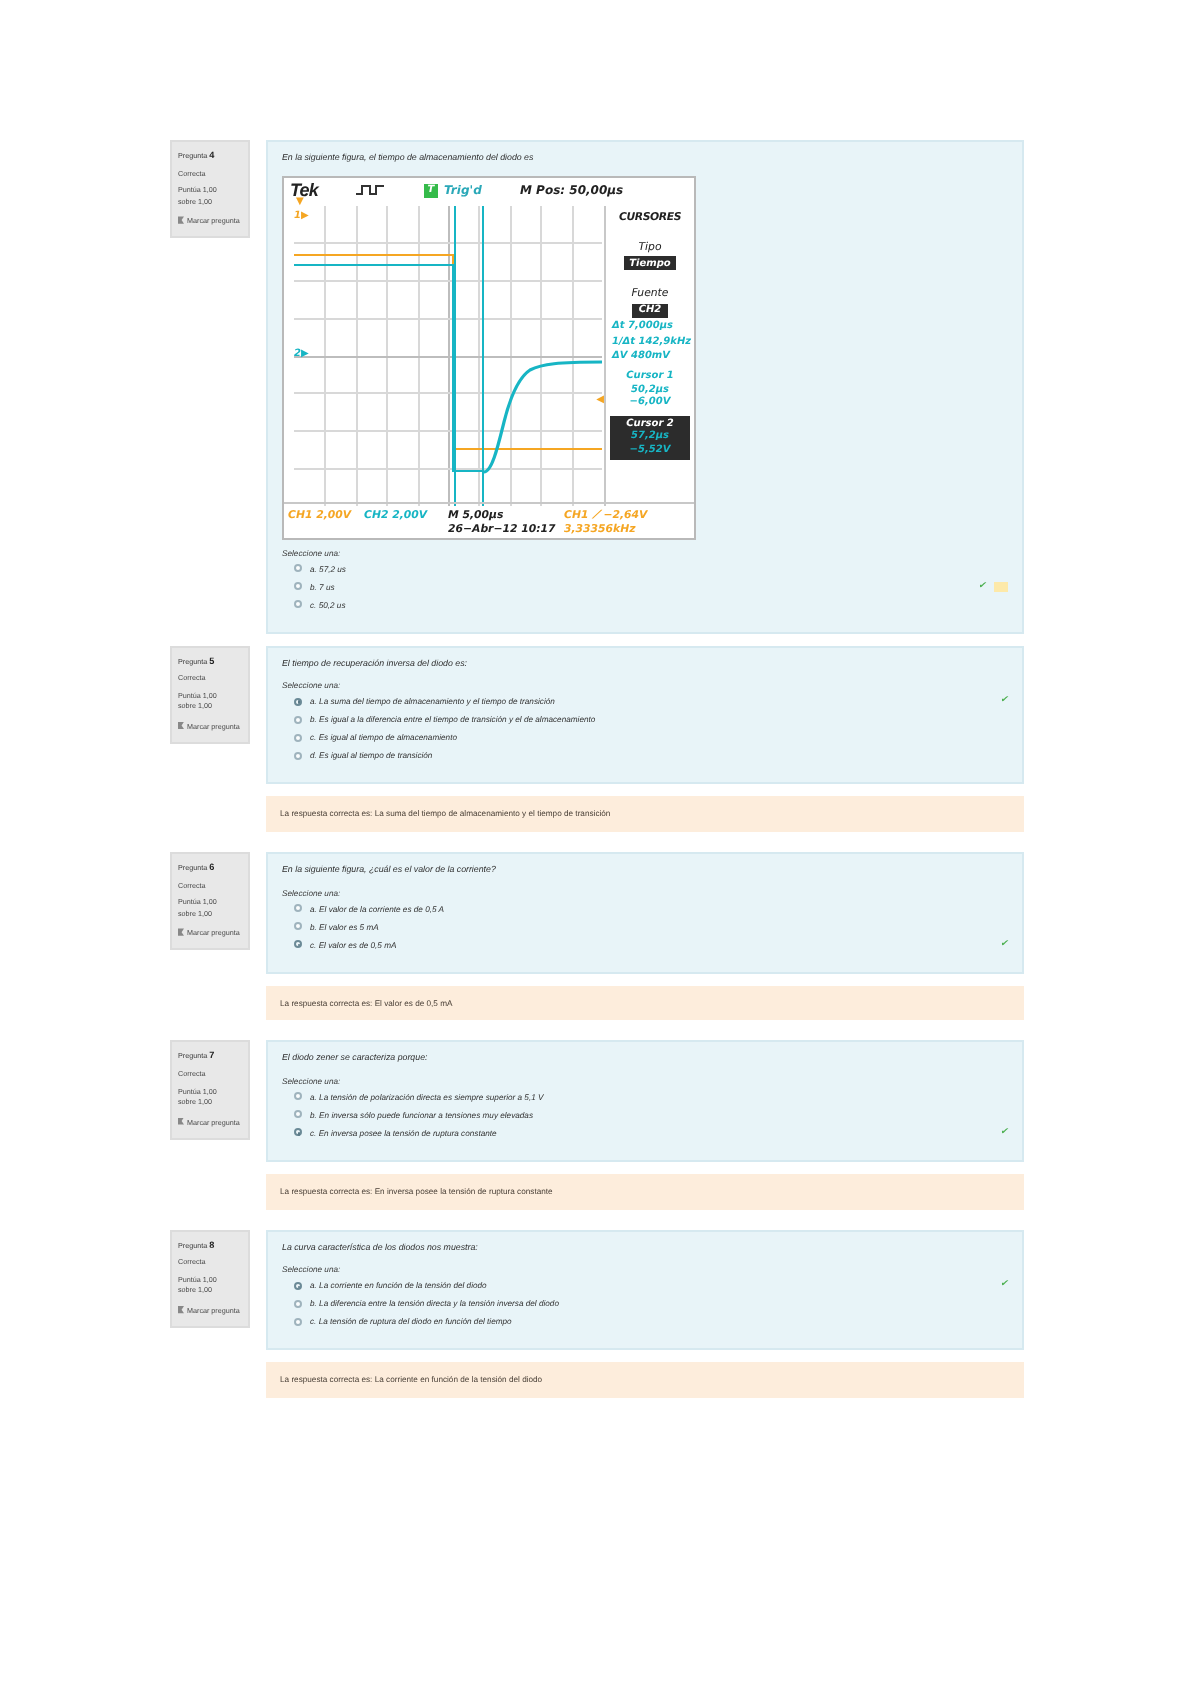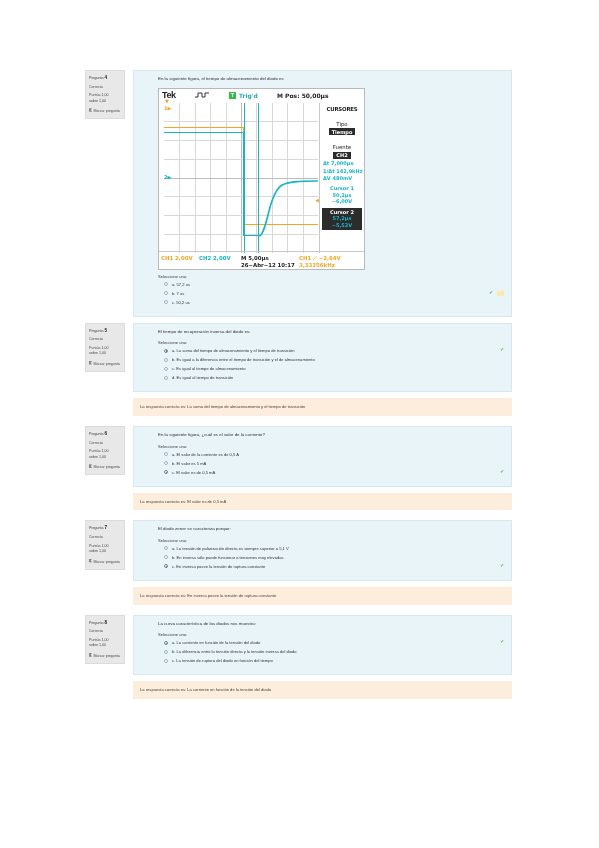--- a/index.html
+++ b/index.html
@@ -41,22 +41,23 @@
   .flag-icon {
     display:inline-block; width:3px; height:4px;
     background:#888; margin-right:1.5px; vertical-align:-0.5px;
     clip-path: polygon(0 0,100% 0,60% 45%,100% 90%,0 90%);
   }
 
   .qbody {
     margin-left: 48px;
     background: #e8f4f8;
     border: 1px solid #d6e9f0;
-    padding: 5px 7px 7px 24px;
+    padding: 5px 7px 7px 7px;
     min-height: 40px;
+    font-style: italic;
   }
 
   .qtext { font-size: 4.4px; color: #2f2f2f; line-height:1.5; margin-bottom: 5px; }
 
   .selectone { font-size: 4.1px; color: #3b3b3b; margin: 4px 0 3px 0; }
 
   .opt {
     display: flex; align-items: flex-start;
     margin: 0 0 3.5px 0;
     padding-left: 6px;

